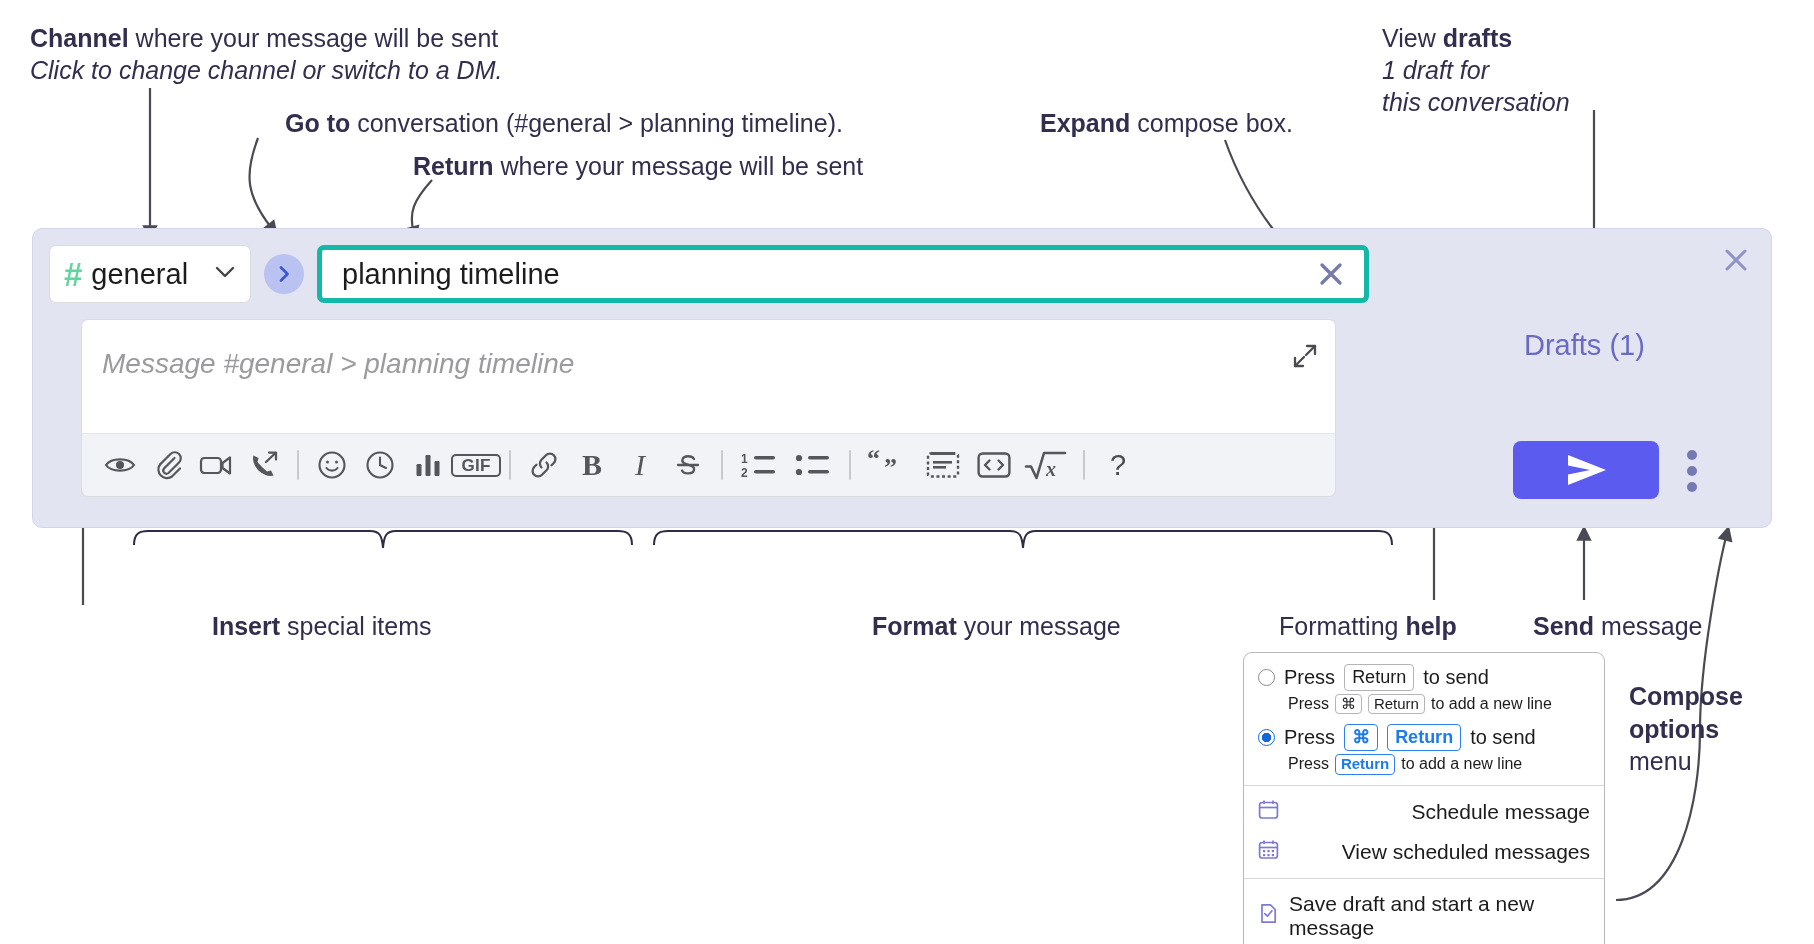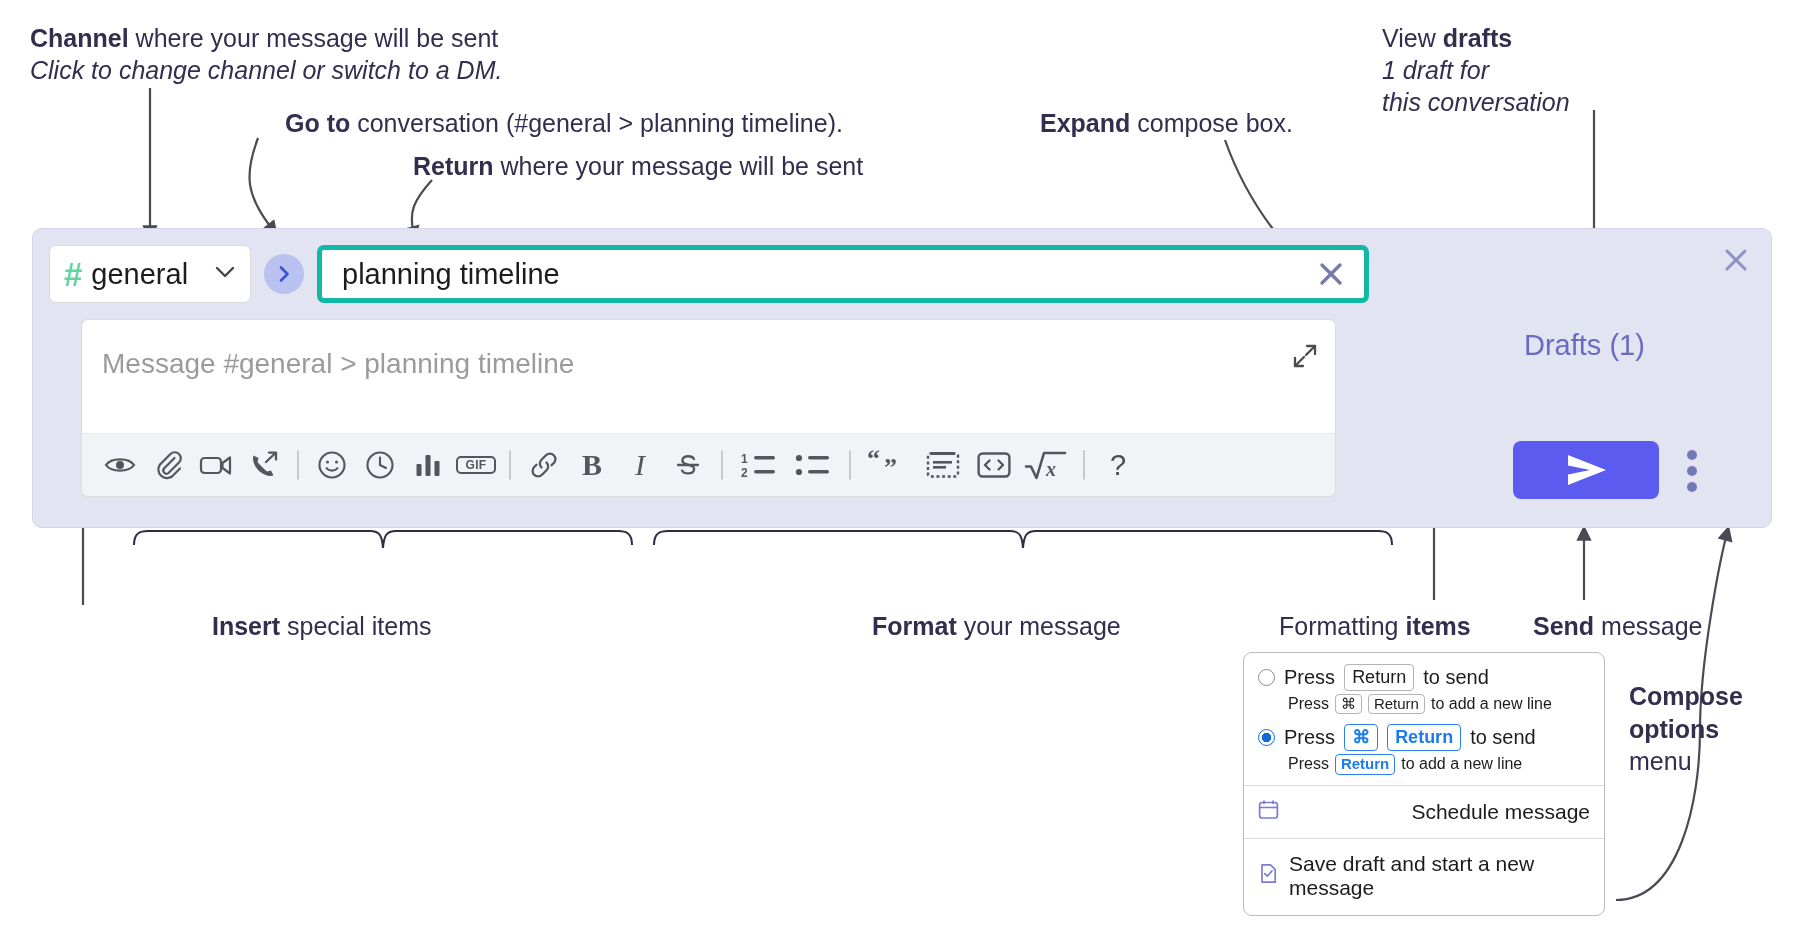--- a/index.html
+++ b/index.html
@@ -47,37 +47,37 @@
     width:1052px;height:58px;background:#fff;border:5px solid #14b8a6;border-radius:7px;
     display:flex;align-items:center;padding:0 16px 0 20px;box-sizing:border-box;
   }
   .topic-text{font-size:29px;color:#1d1c1d;flex:1;}
   .topic-clear{color:#767bab;display:flex;align-items:center;}
 
   
   .msgbox{
     position:absolute;left:48px;top:90px;width:1255px;height:114px;
     background:#fff;border:1px solid #dcdcdc;border-bottom:none;
-    border-radius:7px 7px 0 0;box-sizing:border-box;
+    border-radius:7px 7px 0 0;box-sizing:border-box;font-style:italic;
   }
   .msg-ph{position:absolute;left:20px;top:28px;font-size:28px;color:#9b9b9e;}
   .expand-btn{position:absolute;right:16px;top:22px;color:#4b4b52;}
 
   
   .toolbar{
     position:absolute;left:48px;top:204px;width:1255px;height:64px;
     background:#f2f3f7;border:1px solid #dcdcdc;border-top:1px solid #e6e6ec;
     border-radius:0 0 7px 7px;box-sizing:border-box;
     display:flex;align-items:center;padding-left:14px;gap:0;
   }
   .tb{width:48px;height:48px;display:flex;align-items:center;justify-content:center;color:#54565c;}
   .sep{width:2px;height:30px;background:#c9cad0;margin:0 9px;border-radius:1px;}
   .gif{
     border:2.5px solid #54565c;border-radius:5px;padding:1px 8px;
-    font-size:12px;font-weight:700;line-height:1;color:#54565c;letter-spacing:.3px;
+    font-size:17px;font-weight:700;line-height:1;color:#54565c;letter-spacing:.3px;
   }
   .bold-g{font-size:30px;font-weight:700;color:#54565c;font-family:"Liberation Serif",serif;}
   .ital-g{font-size:30px;font-style:italic;color:#54565c;font-family:"Liberation Serif",serif;}
   .qmark{font-size:29px;color:#4b4b52;}
 
   
   .send-btn{
     position:absolute;left:1512px;top:440px;width:146px;height:58px;
     background:#5b5bef;border-radius:8px;display:flex;align-items:center;justify-content:center;
   }
@@ -177,21 +177,21 @@
 
   <div class="anno" style="left:212px;top:610px;">
     <b>Insert</b><span> special items</span>
   </div>
 
   <div class="anno" style="left:872px;top:610px;">
     <b>Format</b><span> your message</span>
   </div>
 
   <div class="anno" style="left:1279px;top:610px;">
-    <span>Formatting </span><b>items</b>
+    <span>Formatting </span><b>help</b>
   </div>
 
   <div class="anno" style="left:1533px;top:610px;">
     <b>Send</b><span> message</span>
   </div>
 
   <div class="anno" style="left:1629px;top:680px;line-height:1.3;">
     <div><b>Compose</b></div>
     <div><b>options</b></div>
     <div><span>menu</span></div>
@@ -443,20 +443,39 @@
         <span>
           <svg width="21" height="21" viewBox="0 0 21 21" fill="none" stroke="#7b7bd6" stroke-width="1.7">
             <rect x="1.6" y="3.5" width="17.8" height="15.5" rx="2.6"></rect>
             <path d="M1.6 8.5 L19.4 8.5"></path>
               <path d="M6 1.5 L6 5"></path>
               <path d="M15 1.5 L15 5"></path>
           </svg>
         </span>
         <span>Schedule message</span>
       </div>
+      <div class="pop-item">
+        <span>
+          <svg width="21" height="21" viewBox="0 0 21 21" fill="none" stroke="#7b7bd6" stroke-width="1.7">
+            <rect x="1.6" y="3.5" width="17.8" height="15.5" rx="2.6"></rect>
+            <path d="M1.6 8.5 L19.4 8.5"></path>
+              <path d="M6 1.5 L6 5"></path>
+              <path d="M15 1.5 L15 5"></path>
+            <g fill="#7b7bd6" stroke="none">
+              <rect x="5" y="11" width="2.2" height="2.2"></rect>
+                <rect x="9.4" y="11" width="2.2" height="2.2"></rect>
+                <rect x="13.8" y="11" width="2.2" height="2.2"></rect>
+              <rect x="5" y="15" width="2.2" height="2.2"></rect>
+                <rect x="9.4" y="15" width="2.2" height="2.2"></rect>
+                <rect x="13.8" y="15" width="2.2" height="2.2"></rect>
+            </g>
+          </svg>
+        </span>
+        <span>View scheduled messages</span>
+      </div>
     </div>
 
     <div class="hr"></div>
 
     <div style="padding:6px 0 8px 0;">
       <div class="pop-item">
         <span>
           <svg width="21" height="21" viewBox="0 0 21 21" fill="none" stroke="#7b7bd6" stroke-width="1.7" stroke-linejoin="round">
             <path d="M4 1.8 L12.4 1.8 L17.2 6.6 L17.2 19.2 L4 19.2 Z"></path>
             <path d="M6.8 10.6 L9.4 13.2 L14 7.8" stroke-linecap="round"></path>

